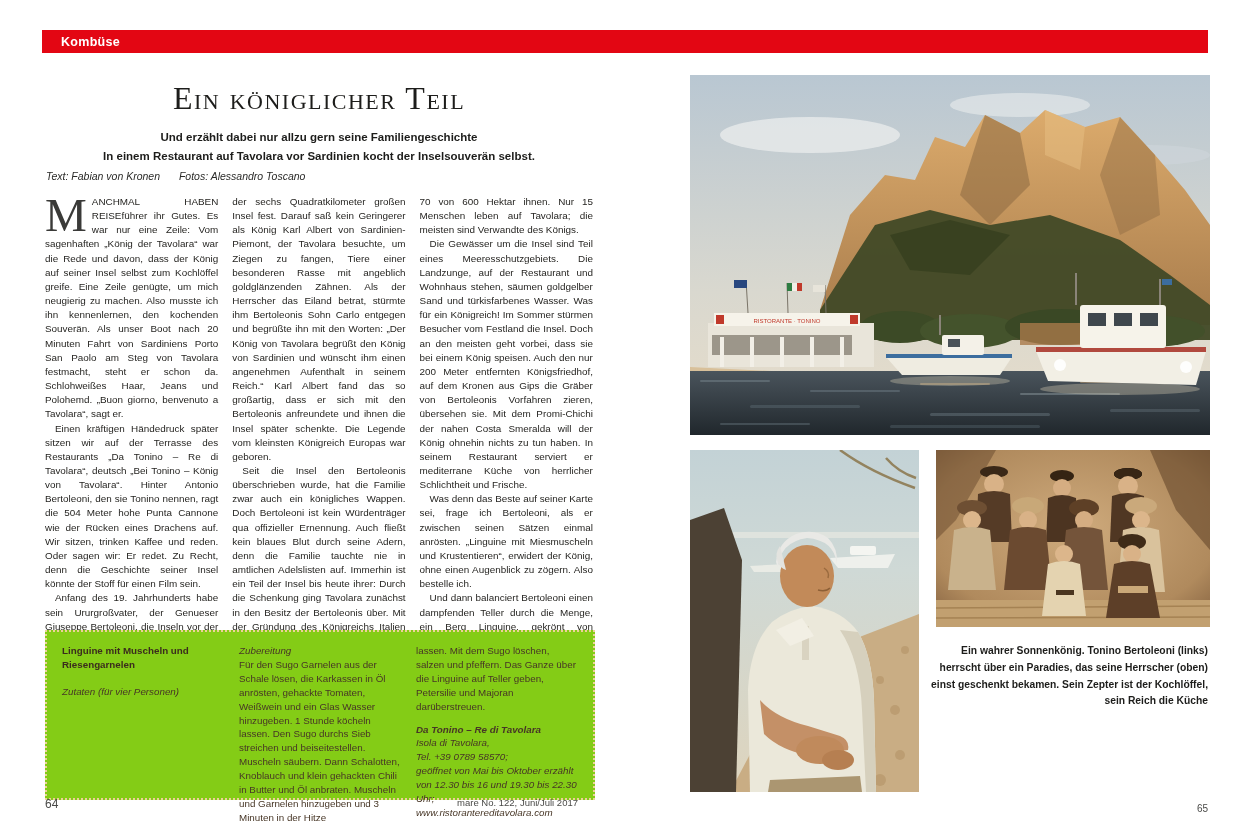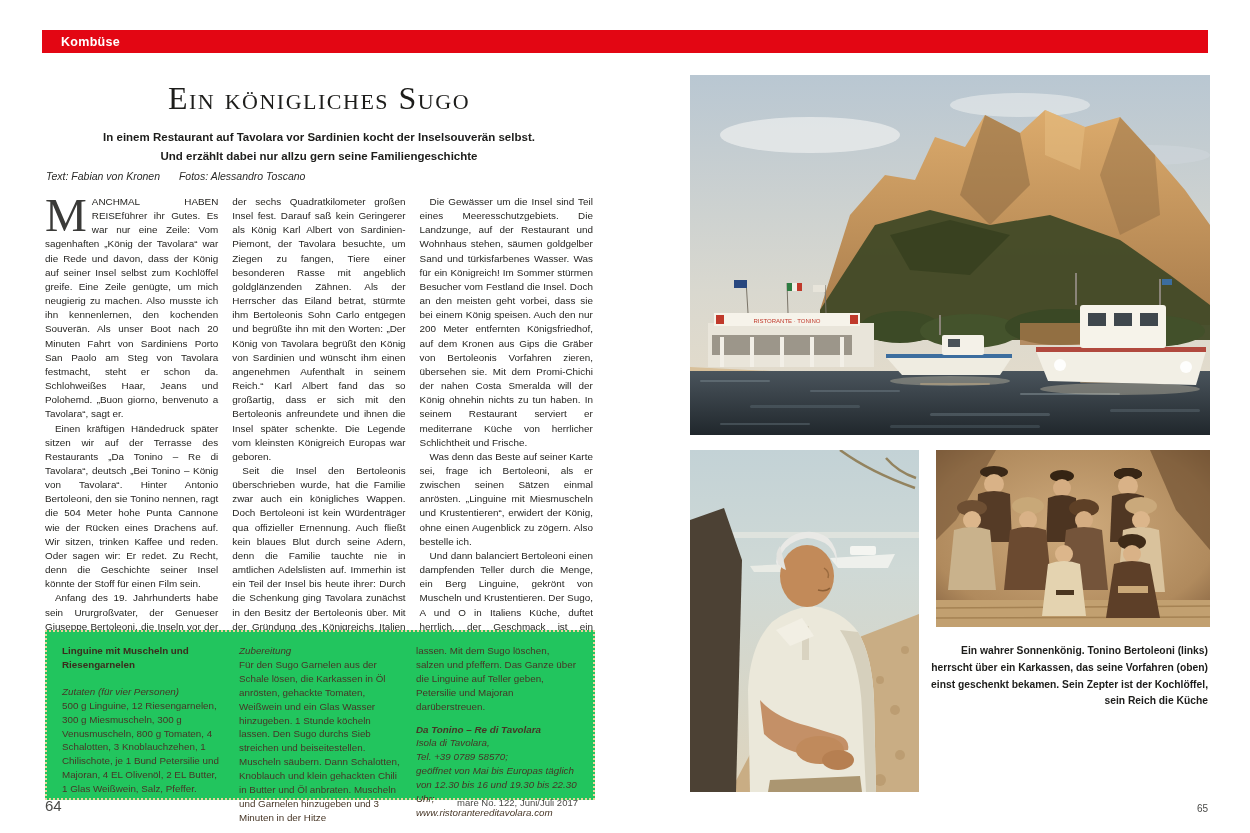--- a/index.html
+++ b/index.html
@@ -22,29 +22,29 @@
   .bodycols { position:absolute; left:45px; top:195px; width:548px; height:428px;
     display:flex; gap:14px; }
   .col { width:173.3px; font-size:9.9px; line-height:14.15px; text-align:justify; color:#262522; }
   .col p { margin:0; }
   .col p.indent { text-indent:10px; }
   .dropcap { float:left; font-family:"Liberation Serif","DejaVu Serif",serif;
     font-size:47px; line-height:39px; padding:1px 5px 0 0; color:#3a3a38; }
   .endmark { color:#8a8a86; font-size:10px; letter-spacing:-1px; }
 
   .recipe { position:absolute; left:45px; top:630px; width:550px; height:170px;
-    background:#22c55e; border:2px dotted #eed09b; padding:12px 15px 10px 15px;
+    background:#84cc16; border:2px dotted #eed09b; padding:12px 15px 10px 15px;
     display:flex; gap:15px; font-size:9.8px; line-height:13.9px; color:#473626; }
   .recipe .rcol { flex:1; }
   .recipe-title { font-weight:bold; color:#3b2c1d; margin-bottom:13px; }
   .recipe-sub { font-style:italic; }
   .recipe-addr { margin-top:9px; font-style:italic; }
   .recipe-addr .rname { font-weight:bold; }
 
-  .folio-left { position:absolute; left:45px; top:797px; font-size:15px; color:#4a4a48; }
+  .folio-left { position:absolute; left:45px; top:797px; font-size:12px; color:#4a4a48; }
   .issue { position:absolute; left:45px; top:797px; width:533px; text-align:right;
     font-size:9.5px; color:#4a4a48; }
   .folio-right { position:absolute; left:928px; top:797px; width:280px; text-align:right;
     font-size:10px; color:#4a4a48;margin-top:6px; }
 
   .photo { position:absolute; overflow:hidden; }
   .photo svg { display:block; }
   #photo-main { left:690px; top:75px; width:520px; height:360px; }
   #photo-portrait { left:690px; top:450px; width:229px; height:342px; }
   #photo-family { left:936px; top:450px; width:274px; height:177px; }
@@ -54,64 +54,64 @@
 </style>
 </head>
 <body>
 
 <div class="spread">
 
   <div class="redbar">
     <span class="kicker">Kombüse</span>
   </div>
 
-  <h1 class="title">Ein königliches Sugo</h1>
+  <h1 class="title">Ein königlicher Teil</h1>
   <div class="subtitle">
+    <div>Und erzählt dabei nur allzu gern seine Familiengeschichte</div>
     <div>In einem Restaurant auf Tavolara vor Sardinien kocht der Inselsouverän selbst.</div>
-    <div>Und erzählt dabei nur allzu gern seine Familiengeschichte</div>
   </div>
   <div class="byline">
     <span>Text: Fabian von Kronen</span>
     <span>Fotos: Alessandro Toscano</span>
   </div>
 
   <div class="bodycols">
     <div class="col">
       <p><span class="dropcap">M</span><span>ANCHMAL HABEN REISEführer ihr Gutes. Es war nur eine Zeile: Vom sagenhaften „König der Tavolara“ war die Rede und davon, dass der König auf seiner Insel selbst zum Kochlöffel greife. Eine Zeile genügte, um mich neugierig zu machen. Also musste ich ihn kennenlernen, den kochenden Souverän. Als unser Boot nach 20 Minuten Fahrt von Sardiniens Porto San Paolo am Steg von Tavolara festmacht, steht er schon da. Schlohweißes Haar, Jeans und Polohemd. „Buon giorno, benvenuto a Tavolara“, sagt er.</span></p>
       <p class="indent">Einen kräftigen Händedruck später sitzen wir auf der Terrasse des Restaurants „Da Tonino – Re di Tavolara“, deutsch „Bei Tonino – König von Tavolara“. Hinter Antonio Bertoleoni, den sie Tonino nennen, ragt die 504 Meter hohe Punta Cannone wie der Rücken eines Drachens auf. Wir sitzen, trinken Kaffee und reden. Oder sagen wir: Er redet. Zu Recht, denn die Geschichte seiner Insel könnte der Stoff für einen Film sein.</p>
       <p class="indent">Anfang des 19. Jahrhunderts habe sein Ururgroßvater, der Genueser Giuseppe Bertoleoni, die Inseln vor der italienischen Küste bereist. 1820 sei er auf Tavolara gelandet. Damals wohnte hier kein Mensch. Aber dem Seefahrer gefiel der steil aufragende Felsen so sehr, dass er blieb. 10 Jahre später machte ein Boot vor</p>
     </div>
     <div class="col">
       <p>der sechs Quadratkilometer großen Insel fest. Darauf saß kein Geringerer als König Karl Albert von Sardinien-Piemont, der Tavolara besuchte, um Ziegen zu fangen, Tiere einer besonderen Rasse mit angeblich goldglänzenden Zähnen. Als der Herrscher das Eiland betrat, stürmte ihm Bertoleonis Sohn Carlo entgegen und begrüßte ihn mit den Worten: „Der König von Tavolara begrüßt den König von Sardinien und wünscht ihm einen angenehmen Aufenthalt in seinem Reich.“ Karl Albert fand das so großartig, dass er sich mit den Bertoleonis anfreundete und ihnen die Insel später schenkte. Die Legende vom kleinsten Königreich Europas war geboren.</p>
       <p class="indent">Seit die Insel den Bertoleonis überschrieben wurde, hat die Familie zwar auch ein königliches Wappen. Doch Bertoleoni ist kein Würdenträger qua offizieller Ernennung. Auch fließt kein blaues Blut durch seine Adern, denn die Familie tauchte nie in amtlichen Adelslisten auf. Immerhin ist ein Teil der Insel bis heute ihrer: Durch die Schenkung ging Tavolara zunächst in den Besitz der Bertoleonis über. Mit der Gründung des Königreichs Italien 1861 wurden jedoch weite Teile der Insel enteignet und in das Staatsgebiet integriert. Durch Erbteilungen und den Verkauf einzelner Grundstücke wurde der Anteil der Bertoleonis über die Jahre immer kleiner. Aber noch gehören etwa</p>
     </div>
     <div class="col">
+      <p>70 von 600 Hektar ihnen. Nur 15 Menschen leben auf Tavolara; die meisten sind Verwandte des Königs.</p>
       <p class="indent">Die Gewässer um die Insel sind Teil eines Meeresschutzgebiets. Die Landzunge, auf der Restaurant und Wohnhaus stehen, säumen goldgelber Sand und türkisfarbenes Wasser. Was für ein Königreich! Im Sommer stürmen Besucher vom Festland die Insel. Doch an den meisten geht vorbei, dass sie bei einem König speisen. Auch den nur 200 Meter entfernten Königsfriedhof, auf dem Kronen aus Gips die Gräber von Bertoleonis Vorfahren zieren, übersehen sie. Mit dem Promi-Chichi der nahen Costa Smeralda will der König ohnehin nichts zu tun haben. In seinem Restaurant serviert er mediterrane Küche von herrlicher Schlichtheit und Frische.</p>
       <p class="indent">Was denn das Beste auf seiner Karte sei, frage ich Bertoleoni, als er zwischen seinen Sätzen einmal anrösten. „Linguine mit Miesmuscheln und Krustentieren“, erwidert der König, ohne einen Augenblick zu zögern. Also bestelle ich.</p>
       <p class="indent"><span>Und dann balanciert Bertoleoni einen dampfenden Teller durch die Menge, ein Berg Linguine, gekrönt von Muscheln und Krustentieren. Der Sugo, A und O in Italiens Küche, duftet herrlich, der Geschmack ist ein Genuss. Dazu die königliche Geschichte, vermengt mit Meeresluft – was braucht man mehr?</span> <span class="endmark">≈</span></p>
     </div>
   </div>
 
   <div class="recipe">
     <div class="rcol">
       <div class="recipe-title">Linguine mit Muscheln und Riesengarnelen</div>
       <div class="recipe-sub">Zutaten (für vier Personen)</div>
-      <div>500 g Linguine, 12 Riesengarnelen, 300 g Miesmuscheln, 300 g Venusmuscheln, 800 g Tomaten, 4 Schalotten, 3 Knoblauchzehen, 1 Chilischote, je 1 Bund Petersilie und Majoran, 4 EL Olivenöl, 2 EL Butter, 1 Glas Weißwein, Salz, Pfeffer.</div>
     </div>
     <div class="rcol">
       <div class="recipe-sub">Zubereitung</div>
       <div>Für den Sugo Garnelen aus der Schale lösen, die Karkassen in Öl anrösten, gehackte Tomaten, Weißwein und ein Glas Wasser hinzugeben. 1 Stunde köcheln lassen. Den Sugo durchs Sieb streichen und beiseitestellen. Muscheln säubern. Dann Schalotten, Knoblauch und klein gehackten Chili in Butter und Öl anbraten. Muscheln und Garnelen hinzugeben und 3 Minuten in der Hitze</div>
     </div>
     <div class="rcol">
       <div>lassen. Mit dem Sugo löschen, salzen und pfeffern. Das Ganze über die Linguine auf Teller geben, Petersilie und Majoran darüberstreuen.</div>
       <div class="recipe-addr">
         <div class="rname">Da Tonino – Re di Tavolara</div>
         <div>Isola di Tavolara,</div>
         <div>Tel. +39 0789 58570;</div>
-        <div>geöffnet von Mai bis Europas täglich</div>
+        <div>geöffnet von Mai bis Oktober erzählt</div>
         <div>von 12.30 bis 16 und 19.30 bis 22.30 Uhr;</div>
         <div>www.ristorantereditavolara.com</div>
       </div>
     </div>
   </div>
 
   <div class="photo" id="photo-main">
     <svg width="520" height="360" viewBox="0 0 520 360" xmlns="http://www.w3.org/2000/svg">
       <defs>
         <linearGradient id="sky" x1="0" y1="0" x2="0" y2="1">
@@ -324,19 +324,19 @@
         <g>
             <ellipse cx="196" cy="92" rx="14" ry="8" fill="#3f2b18"></ellipse>
             <circle cx="196" cy="104" r="9" fill="#d9b287"></circle>
             <path d="M178,114 Q196,108 214,114 L224,168 L170,168 Z" fill="#5d3f28"></path>
             <rect x="182" y="136" width="30" height="7" fill="#caa878"></rect>
           </g>
       </g>
     </svg>
   </div>
 
-  <div class="caption">Ein wahrer Sonnenkönig. Tonino Bertoleoni (links) herrscht über ein Karkassen, das seine Vorfahren (oben) einst geschenkt bekamen. Sein Zepter ist der Kochlöffel, sein Reich die Küche</div>
+  <div class="caption">Ein wahrer Sonnenkönig. Tonino Bertoleoni (links) herrscht über ein Paradies, das seine Herrscher (oben) einst geschenkt bekamen. Sein Zepter ist der Kochlöffel, sein Reich die Küche</div>
 
   <div class="folio-left">64</div>
   <div class="issue">mare No. 122, Juni/Juli 2017</div>
   <div class="folio-right">65</div>
 
 </div>
 
 </body></html>

